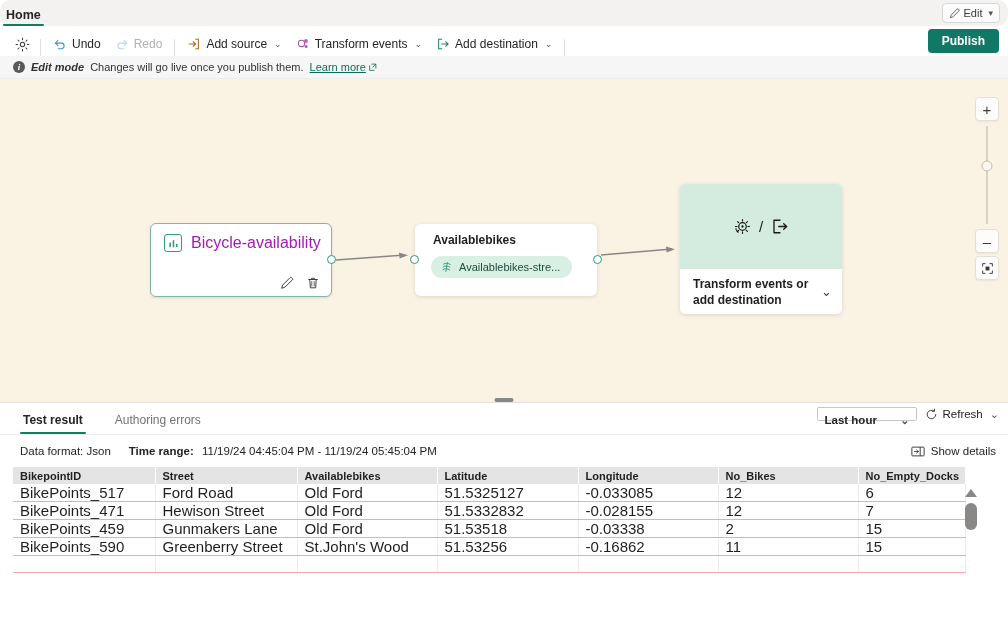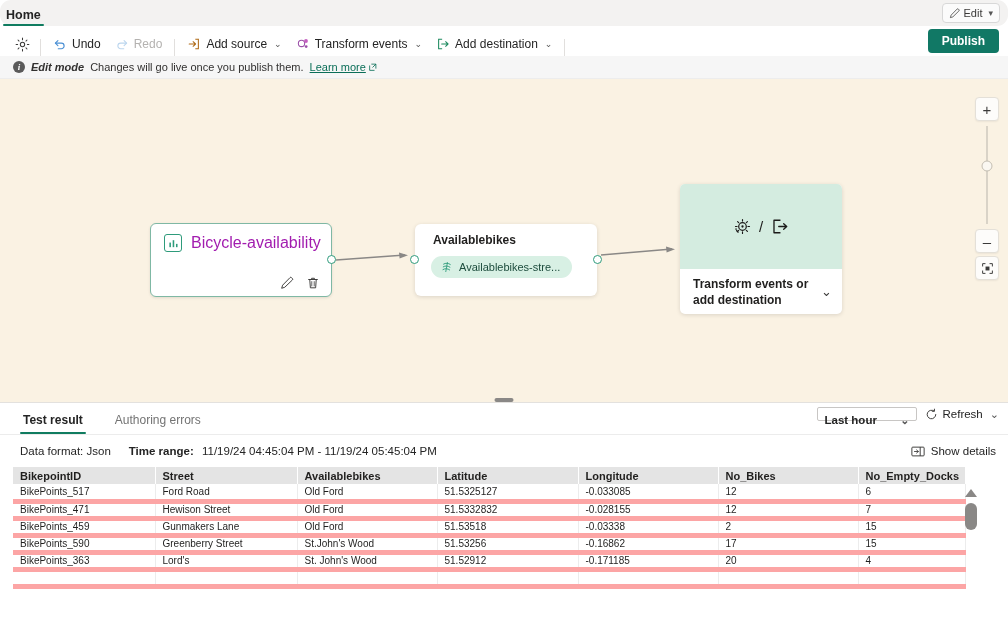--- a/index.html
+++ b/index.html
@@ -196,22 +196,22 @@
 
   
   .tablewrap { flex: 1 1 auto; position: relative; overflow: hidden; padding: 0 4px 0 13px; }
   table { border-collapse: collapse; table-layout: fixed; width: 952px; }
   thead th {
     background: #e4e4e4; font-size: 11px; font-weight: 700; color: #201f1e;
     text-align: left; height: 17px; padding: 0 0 0 7px;
     border-right: 1px solid #ffffff; white-space: nowrap; overflow: hidden;
   }
   tbody td {
-    font-size: 10px; color: #201f1e; height: 17px; padding: 0 0 0 7px;
-    border-bottom: 5px solid #fca5a5; border-right: 1px solid #ececec;
+    font-size: 15px; color: #201f1e; height: 17px; padding: 0 0 0 7px;
+    border-bottom: 1px solid #fca5a5; border-right: 1px solid #ececec;
     white-space: nowrap; overflow: hidden;
   }
   tbody tr td:last-child { border-right: 1px solid #ececec; }
 
   .vscroll {
     position: absolute; right: 28px; top: 17px; bottom: 0; width: 18px;
     display: flex; flex-direction: column; align-items: center; padding-top: 5px;
   }
   .vs-up {
     width: 0; height: 0; border-left: 6px solid transparent; border-right: 6px solid transparent;
@@ -523,33 +523,24 @@
             <td>-0.03338</td>
             <td>2</td>
             <td>15</td>
           </tr>
           <tr>
             <td>BikePoints_590</td>
             <td>Greenberry Street</td>
             <td>St.John's Wood</td>
             <td>51.53256</td>
             <td>-0.16862</td>
-            <td>17</td>
+            <td>11</td>
             <td>15</td>
           </tr>
           <tr>
-            <td>BikePoints_363</td>
-            <td>Lord's</td>
-            <td>St. John's Wood</td>
-            <td>51.52912</td>
-            <td>-0.171185</td>
-            <td>20</td>
-            <td>4</td>
-          </tr>
-          <tr>
             <td></td>
             <td></td>
             <td></td>
             <td></td>
             <td></td>
             <td></td>
             <td></td>
           </tr>
         </tbody>
       </table>

